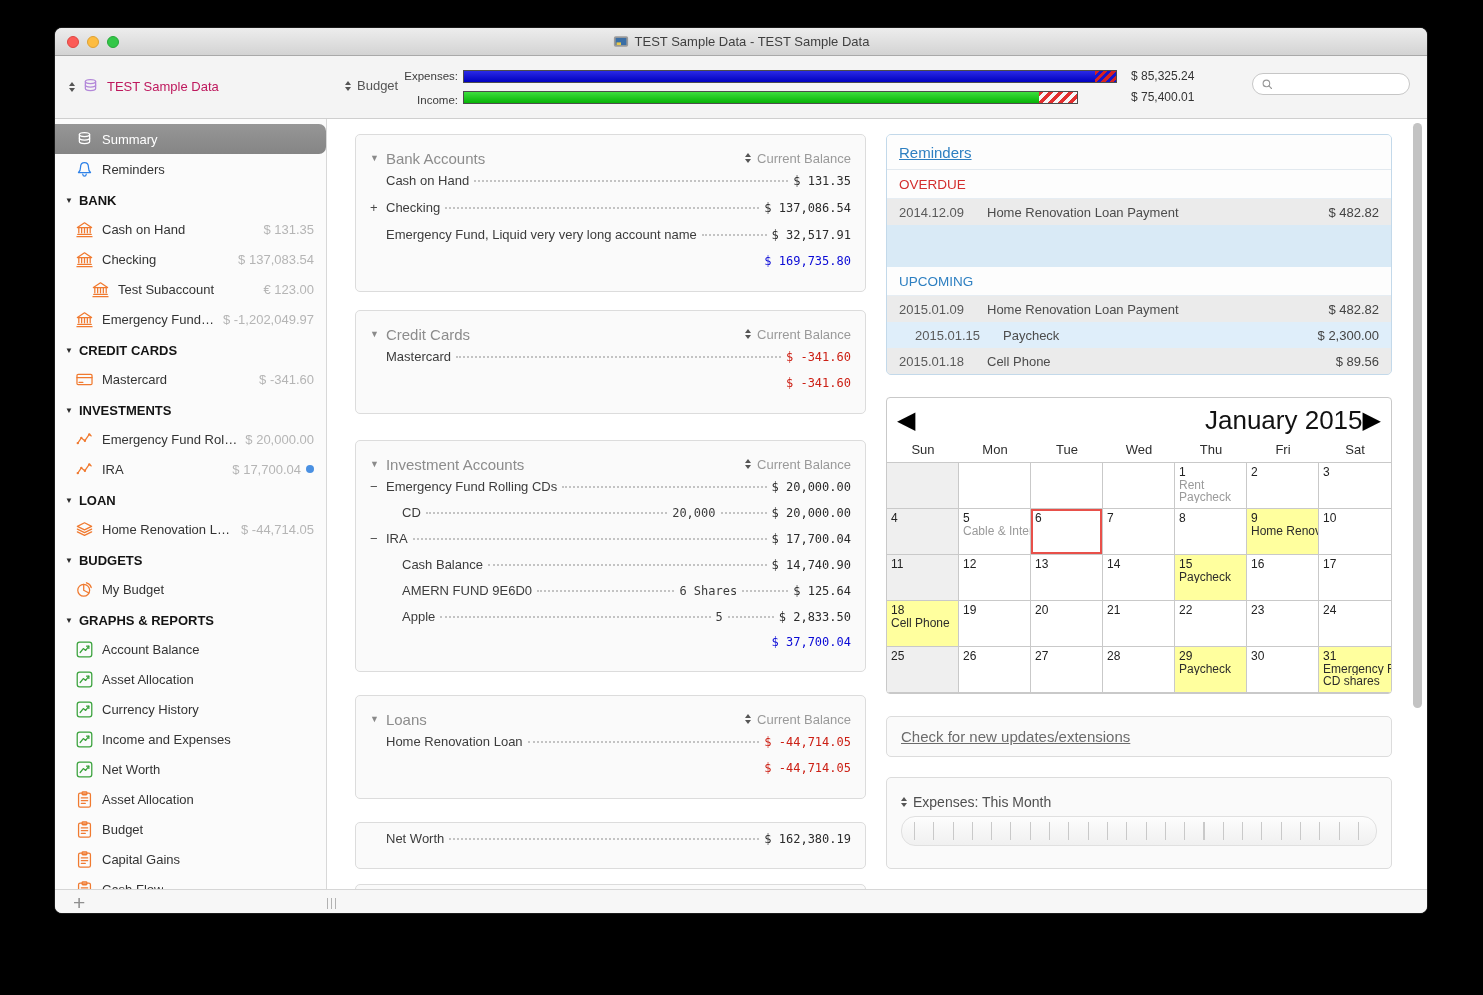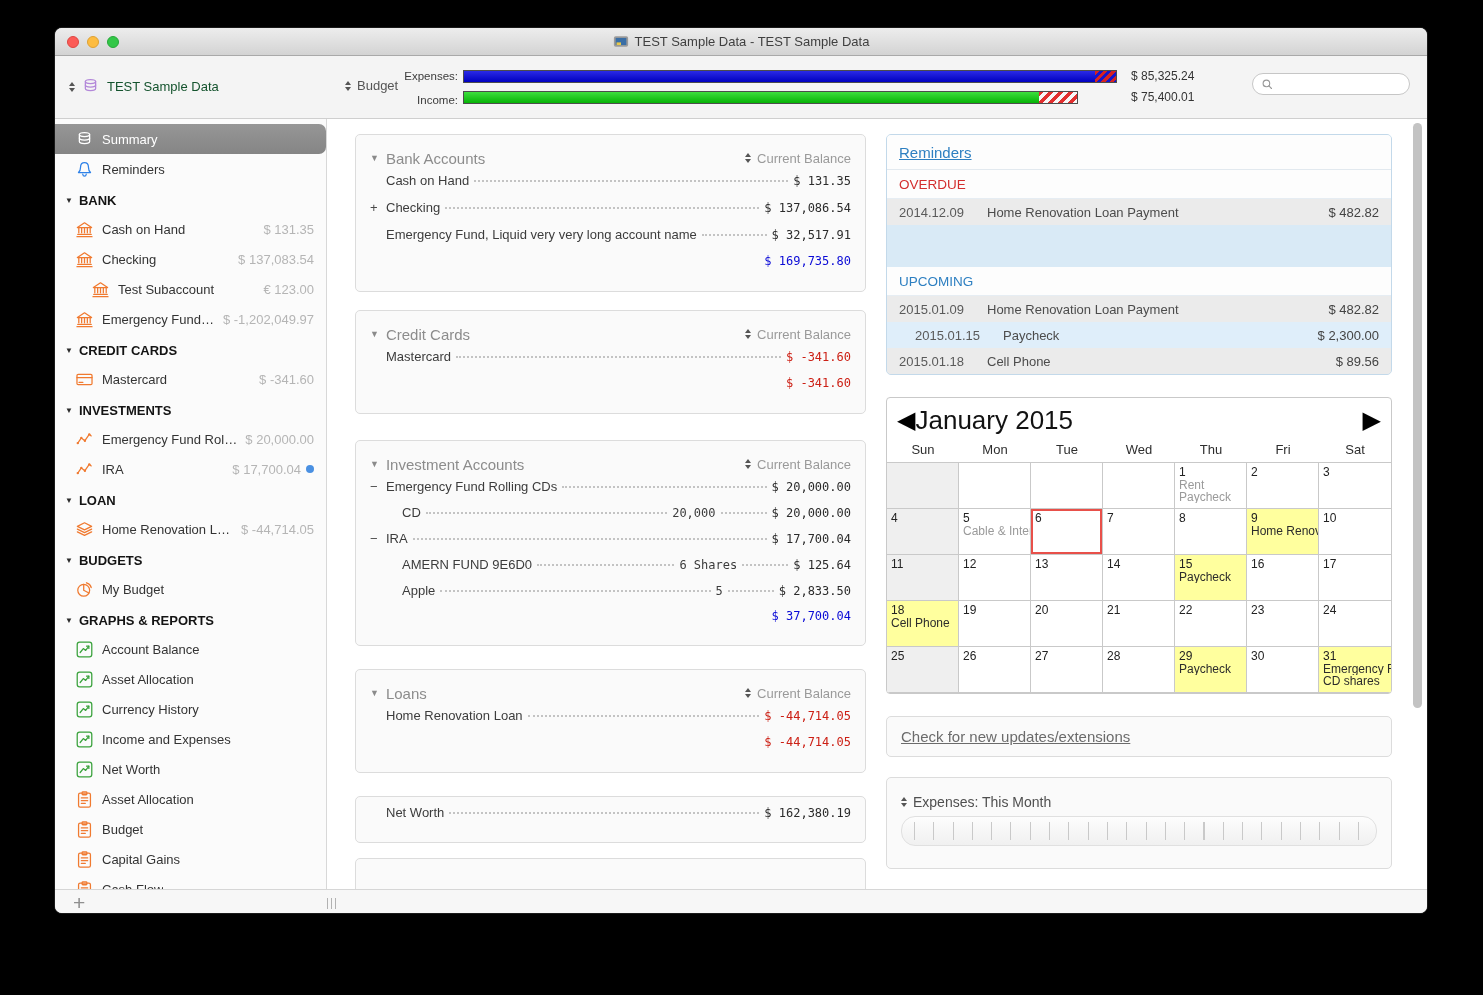--- a/index.html
+++ b/index.html
@@ -14,21 +14,21 @@
   .tl.red{background:#fc5b57;border:1px solid #dd4742;}
   .tl.yel{background:#fdbc40;border:1px solid #deA133;}
   .tl.grn{background:#33c748;border:1px solid #27a839;}
   .wtitle{font-size:13px;color:#3f3f3f;display:flex;align-items:center;gap:6px;}
   
   .toolbar{height:62px;background:#f4f4f4;border-bottom:1px solid #cfcfcf;position:relative;}
   .updown{display:inline-flex;flex-direction:column;gap:2px;margin-right:6px;}
   .updown i{display:block;width:0;height:0;border-left:3.5px solid transparent;border-right:3.5px solid transparent;}
   .updown .up{border-bottom:4.5px solid #555;}
   .updown .dn{border-top:4.5px solid #555;}
-  .tb-item{position:absolute;display:flex;align-items:center;font-size:13px;color:#14532d;cursor:default;}
+  .tb-item{position:absolute;display:flex;align-items:center;font-size:13px;color:#be185d;cursor:default;}
   .file-sel{left:14px;top:21px;}
   .budget-sel{left:290px;top:22px;color:#555;}
   .bar-label{position:absolute;left:333px;width:70px;text-align:right;font-size:11.5px;color:#3c3c3c;line-height:13px;}
   .bar{position:absolute;left:408px;height:13px;box-sizing:border-box;border:1px solid #4c4c4c;}
   .bar.expenses{top:14px;width:654px;background:linear-gradient(#2a2ae6,#0000bf);}
   .bar.income{top:35px;width:615px;background:linear-gradient(#3ede3e,#06b306);}
   .hatch{position:absolute;right:0;top:0;bottom:0;}
   .hatch.exp{width:21px;background:repeating-linear-gradient(135deg,#d42222 0 3px,#1515cc 3px 6px);}
   .hatch.inc{width:38px;background:repeating-linear-gradient(135deg,#e23030 0 3.5px,#f7f7f7 3.5px 7px);}
   .bar-value{position:absolute;left:1076px;font-size:12px;color:#333;line-height:13px;}
@@ -89,21 +89,21 @@
   .rem-row{height:26px;display:flex;align-items:center;padding:0 12px;font-size:13px;color:#4c4c4c;}
   .rem-row .rdate{width:88px;flex:none;color:#5a5a5a;}
   .rem-row .rdesc{flex:1;white-space:nowrap;overflow:hidden;}
   .rem-row .ramt{margin-left:auto;color:#444;}
   .rem-row.bg0{background:#ebebeb;}
   .rem-row.bg1{background:#dfeefa;padding-left:28px;}
   .rem-gap{height:42px;}
   
   .cal{background:#fff;border:1px solid #c9c9c9;border-radius:4px;margin-top:22px;overflow:hidden;}
   .cal-head{height:44px;display:flex;align-items:center;padding:0 10px;}
-  .cal-title{flex:1;text-align:left;font-size:26px;color:#121212;}
+  .cal-title{flex:1;text-align:right;font-size:26px;color:#121212;}
   .cal-arrow{font-size:24px;color:#000;line-height:1;cursor:default;}
   .cal-days{display:grid;grid-template-columns:repeat(7,1fr);height:20px;font-size:13px;color:#2e2e2e;}
   .cal-days span{text-align:center;}
   .cal-grid{display:grid;grid-template-columns:repeat(7,1fr);border-top:1px solid #c9c9c9;}
   .ccell{height:46px;border-right:1px solid #c9c9c9;border-bottom:1px solid #c9c9c9;box-sizing:border-box;
     overflow:hidden;background:#fff;position:relative;}
   .ccell:nth-child(7n){border-right:none;}
   .ccell.sun{background:#efefef;}
   .ccell.yellow{background:#ffff9e;}
   .ccell.today{box-shadow:inset 0 0 0 2px #e8504a;}
@@ -512,20 +512,26 @@
               <span class="pval mono">$ 20,000.00</span>
             </div>
             <div class="prow">
               <span class="prefix">−</span>
               <span class="pname">IRA</span>
               <span class="leader"></span>
               <span class="pval mono">$ 17,700.04</span>
             </div>
             <div class="prow ind">
               <span class="prefix"></span>
+              <span class="pname">Cash Balance</span>
+              <span class="leader"></span>
+              <span class="pval mono">$ 14,740.90</span>
+            </div>
+            <div class="prow ind">
+              <span class="prefix"></span>
               <span class="pname">AMERN FUND 9E6D0</span>
               <span class="leader"></span>
               <span class="pqty mono">6 Shares</span>
               <span class="leader short"></span>
               <span class="pval mono">$ 125.64</span>
             </div>
             <div class="prow ind">
               <span class="prefix"></span>
               <span class="pname">Apple</span>
               <span class="leader"></span>

